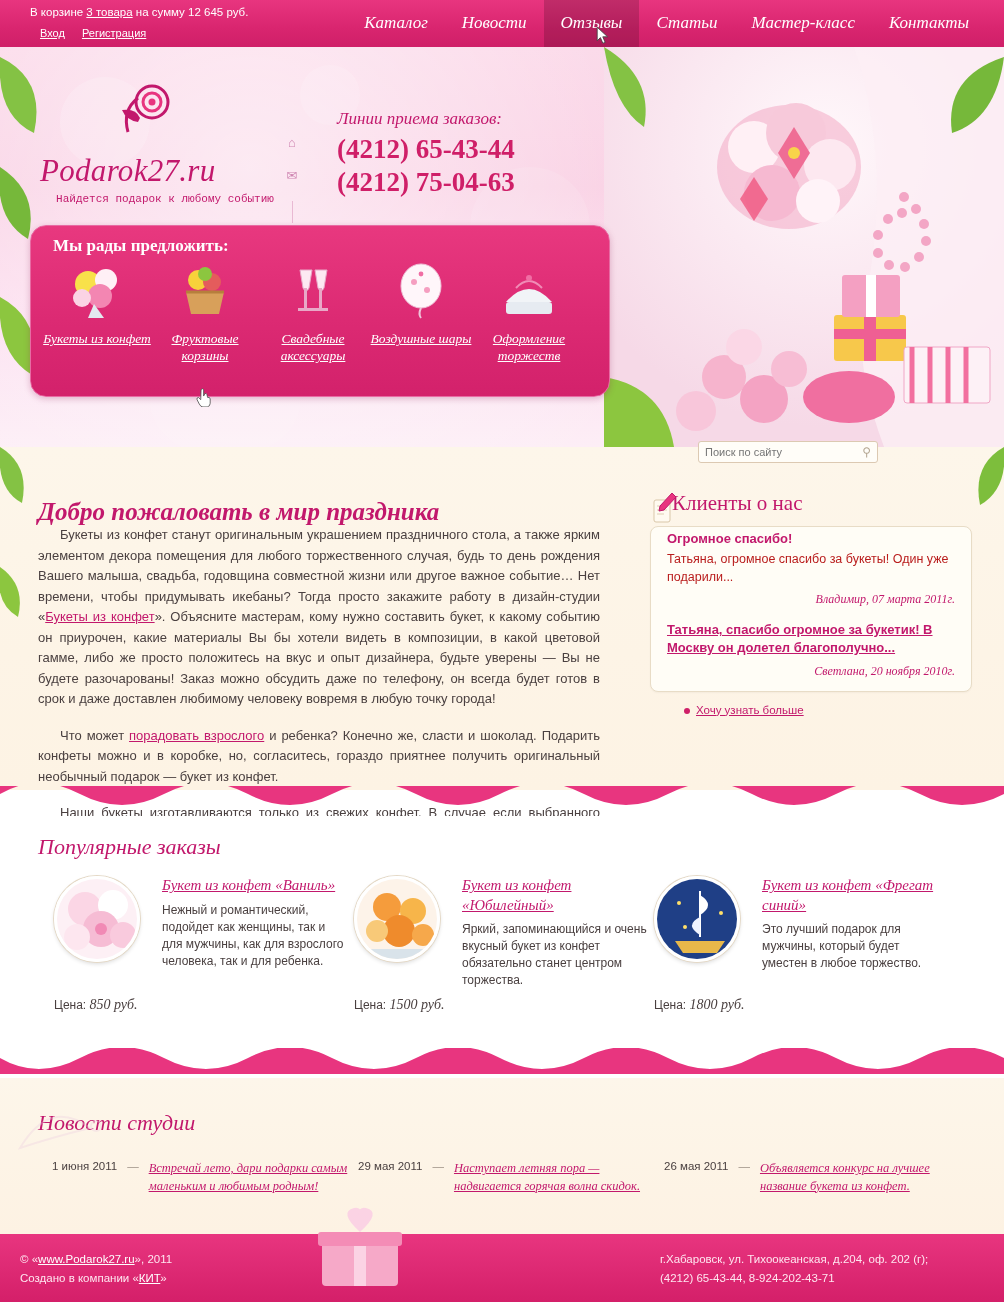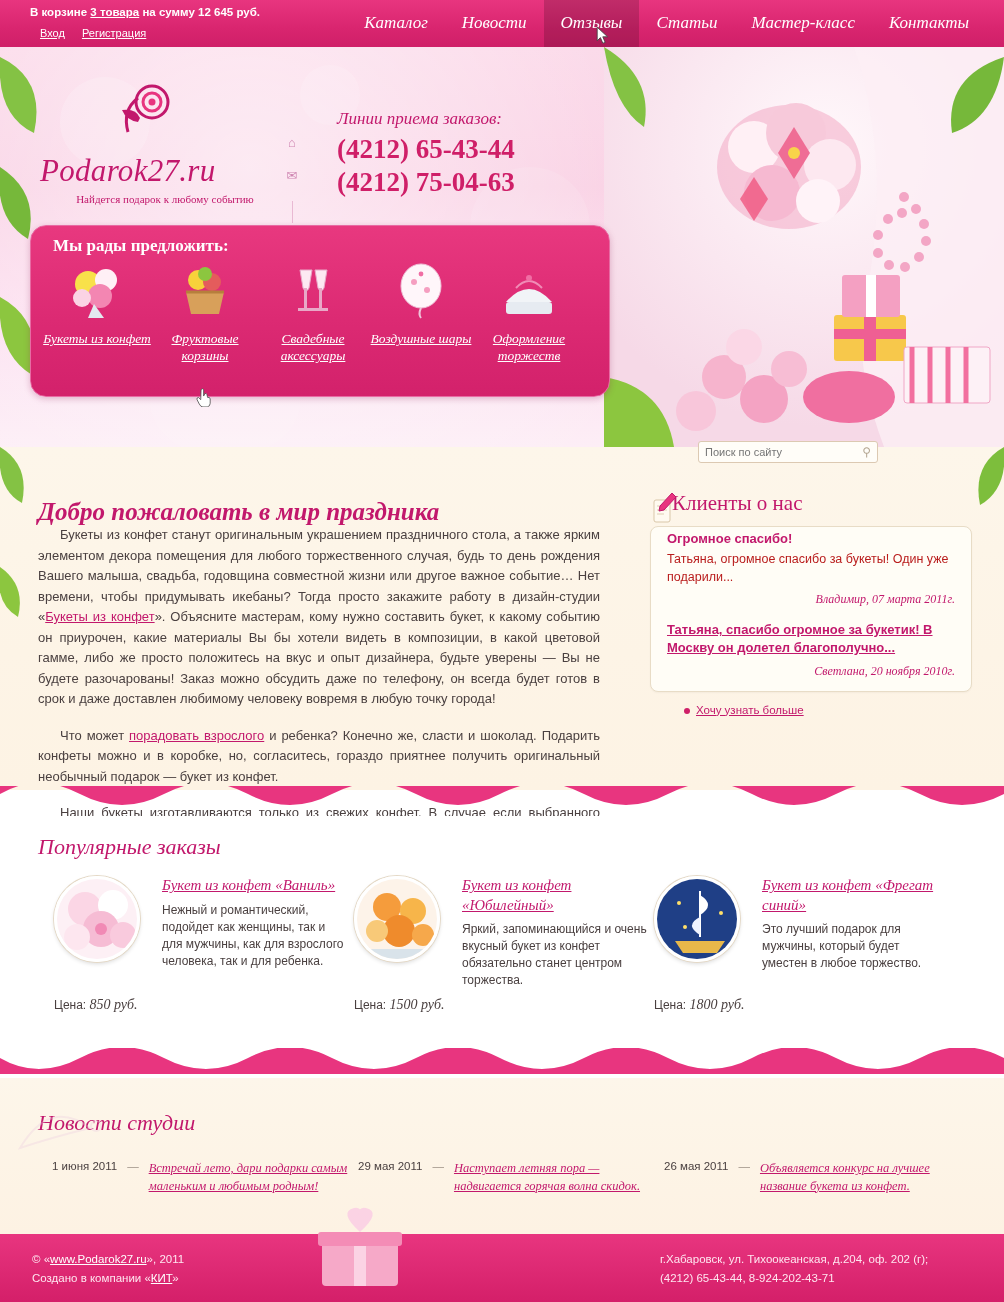--- a/index.html
+++ b/index.html
@@ -11,21 +11,21 @@
   }
   .page { position:relative; width:1004px; height:1302px; overflow:hidden; }
 
   
   .topbar {
     position:absolute; top:0; left:0; width:1004px; height:47px;
     background:linear-gradient(180deg,#e8357f 0%, #d9256f 60%, #cf1f68 100%);
     color:#fff; z-index:40;
   }
   .cart-line {
-    position:absolute; left:30px; top:6px; font-size:11.5px; color:#fff;font-weight:bold;
+    position:absolute; left:30px; top:6px; font-size:11.5px; color:#fff;
   }
   .cart-line a { color:#fff; text-decoration:underline; }
   .auth-line { position:absolute; left:40px; top:27px; font-size:11px; }
   .auth-line a { color:#fff; text-decoration:underline; margin-right:14px; }
 
   .mainnav { position:absolute; right:18px; top:0; height:47px; display:flex; align-items:center; }
   .navitem {
     font-family:"Liberation Serif", serif; font-style:italic; font-size:17px;
     color:#ffffff; padding:13px 17px 14px; text-decoration:none; white-space:nowrap;
     position:relative; height:47px; display:flex; align-items:center;
@@ -45,21 +45,21 @@
   }
   .hdr-bokeh { position:absolute; border-radius:50%; background:rgba(255,255,255,0.5); }
 
   .logo { position:absolute; left:40px; top:35px; width:250px; }
   .logo-mark { width:64px; height:58px; margin-left:76px; }
   .logo-text {
     font-family:"Liberation Serif", serif; font-style:italic; font-size:31px;
     color:#c2186c; margin-top:9px; text-align:left; letter-spacing:0.3px;
   }
   .logo-sub {
-    font-family:Liberation Serif, serif; font-size:11px; color:#c2186c;
+    font-family:Liberation Mono, monospace; font-size:11px; color:#c2186c;
     text-align:center; margin-top:4px;
   }
 
   .phones { position:absolute; left:337px; top:62px; text-align:left; }
   .phones-title {
     font-family:"Liberation Serif", serif; font-style:italic; font-size:17px;
     color:#c2186c; margin-bottom:4px;
   }
   .phone {
     font-family:"Liberation Serif", serif; font-size:27px; color:#cf1f68;
@@ -206,21 +206,21 @@
     color:#c2186c; text-decoration:underline; line-height:1.4; width:200px;
   }
 
   
   .footer {
     position:absolute; top:1234px; left:0; width:1004px; height:68px;
     background:linear-gradient(180deg,#e8357f 0%, #d41f69 100%);
     color:#ffe6f0; font-size:11.5px;
   }
   .footer a { color:#fff; text-decoration:underline; }
-  .f-left { position:absolute; left:32px; top:16px; line-height:1.65; }
+  .f-left { position:absolute; left:20px; top:16px; line-height:1.65; }
   .f-right { position:absolute; left:660px; top:16px; line-height:1.65; }
   .gift { position:absolute; left:300px; top:-46px; width:120px; height:110px; }
 </style>
 </head>
 <body>
 
 <div class="page">
 
   <div class="topbar">
     <div class="cart-line">

